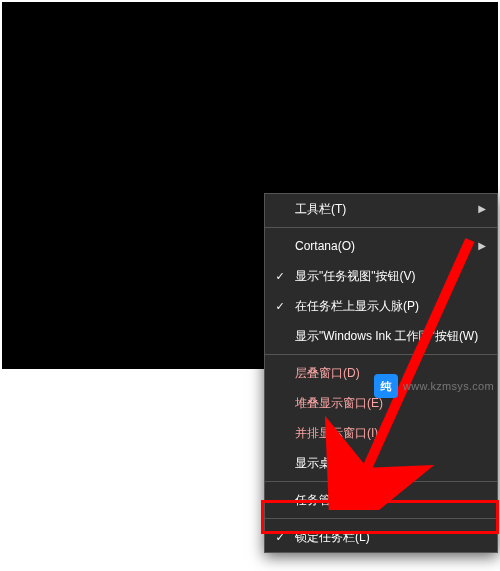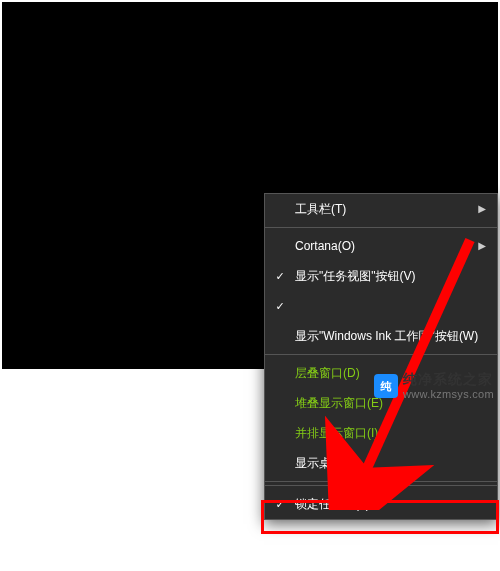--- a/index.html
+++ b/index.html
@@ -31,21 +31,21 @@
   }
   .menu-item {
     position: relative;
     padding: 0 12px 0 30px;
     height: 30px;
     line-height: 30px;
     white-space: nowrap;
     overflow: hidden;
     text-overflow: clip;
   }
-  .menu-item.disabled { color: #84cc16; }
+  .menu-item.disabled { color: #fca5a5; }
   .menu-sep {
     height: 1px;
     background: #555;
     margin: 3px 0;
   }
   .check {
     position: absolute;
     left: 8px;
     top: 0;
     height: 30px;
@@ -129,44 +129,44 @@
 
 <div class="stage">
 
   <div class="black-area"></div>
 
   <div class="menu" id="ctxmenu">
       <div class="menu-item"><span>工具栏(T)</span><span class="submenu-arrow">▶</span></div>
       <div class="menu-sep"></div>
       <div class="menu-item"><span>Cortana(O)</span><span class="submenu-arrow">▶</span></div>
       <div class="menu-item"><span class="check">✓</span><span>显示"任务视图"按钮(V)</span></div>
-      <div class="menu-item"><span class="check">✓</span></div>
+      <div class="menu-item"><span class="check">✓</span><span>在任务栏上显示人脉(P)</span></div>
       <div class="menu-item"><span>显示"Windows Ink 工作区"按钮(W)</span></div>
       <div class="menu-sep"></div>
       <div class="menu-item disabled"><span>层叠窗口(D)</span></div>
       <div class="menu-item disabled"><span>堆叠显示窗口(E)</span></div>
       <div class="menu-item disabled"><span>并排显示窗口(I)</span></div>
       <div class="menu-item"><span>显示桌面(S)</span></div>
       <div class="menu-sep"></div>
+      <div class="menu-item"><span>任务管理器(K)</span></div>
       <div class="menu-sep"></div>
       <div class="menu-item"><span class="check">✓</span><span>锁定任务栏(L)</span></div>
     </div>
 
   <svg class="arrow-svg" viewBox="0 0 210 280">
     <defs>
       <marker id="ahead" markerWidth="12" markerHeight="12" refX="6" refY="6" orient="auto">
         <path d="M0,0 L12,6 L0,12 L3,6 Z" fill="#ff0000"></path>
       </marker>
     </defs>
     <line x1="190" y1="10" x2="75" y2="265" stroke="#ff0000" stroke-width="10" marker-end="url(#ahead)"></line>
   </svg>
 
   <div class="red-box"></div>
 
   <div class="watermark">
     <div class="wm-logo">纯</div>
     <div class="wm-text">
-      <span class="wm-cn">纯净系统之家</span>
       <span class="wm-url">www.kzmsys.com</span>
     </div>
   </div>
 
 </div>
 
 </body></html>

